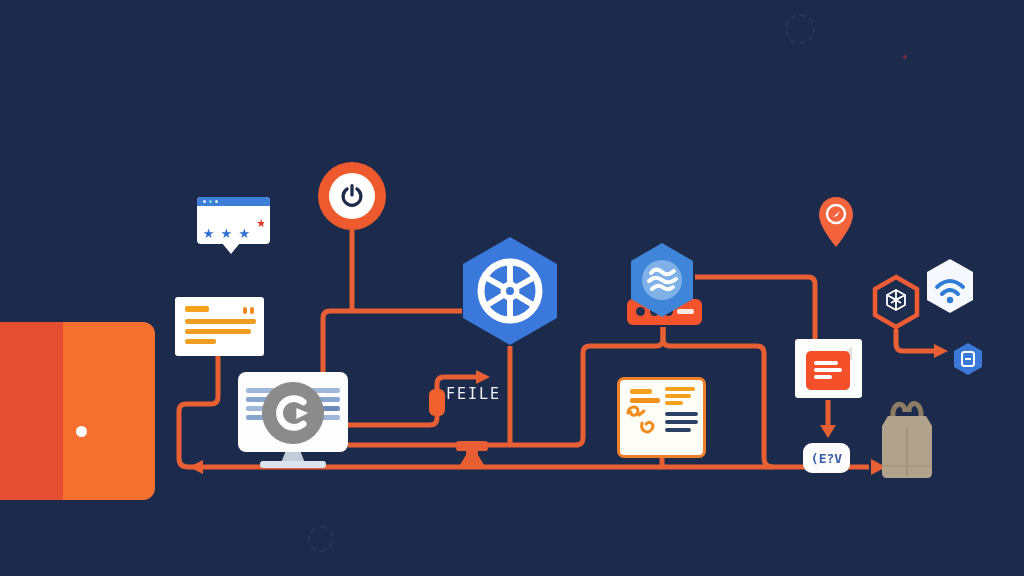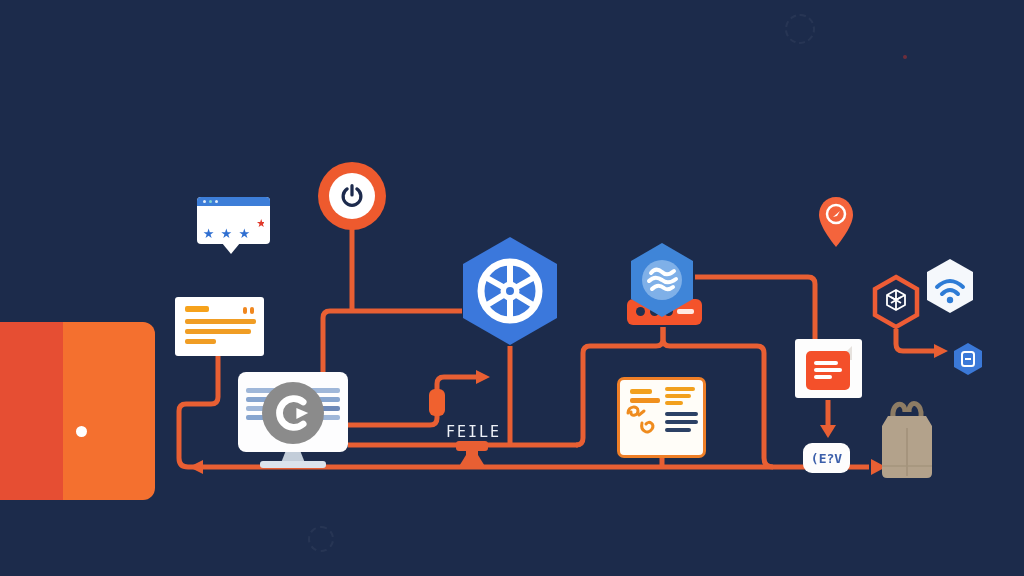--- a/index.html
+++ b/index.html
@@ -42,21 +42,21 @@
   .form-card{left:617px;top:377px;width:89px;height:81px;background:#fffdf8;border:3px solid #ef7f27;border-radius:7px;box-sizing:border-box;}
   
   .folder-card{left:795px;top:339px;width:67px;height:59px;background:#fdfdfd;border-radius:3px;}
   .fold-corner{left:838px;top:346px;width:0;height:0;border-left:14px solid transparent;border-top:14px solid #e6e2de;transform:rotate(90deg);}
   .folder-body{left:806px;top:351px;width:44px;height:39px;background:#f4502a;border-radius:5px;}
   
   .badge{left:803px;top:443px;width:47px;height:30px;background:#fdfdfd;border-radius:9px;
          color:#3b5faa;font-family:"DejaVu Sans Mono","Liberation Mono",monospace;font-weight:bold;font-size:13px;
          display:flex;align-items:center;justify-content:center;}
   svg{position:absolute;left:0;top:0;overflow:visible;}
-  .lbl{position:absolute;margin-top:38px;}
+  .lbl{position:absolute;}
 </style>
 </head>
 <body>
 
 <div id="stage">
 
   <div class="abs faint-circle" style="left:785px;top:14px;width:26px;height:26px;"></div>
   <div class="abs faint-circle" style="left:308px;top:526px;width:22px;height:22px;"></div>
   <div class="abs faint-dot" style="left:903px;top:55px;width:4px;height:4px;"></div>
 

